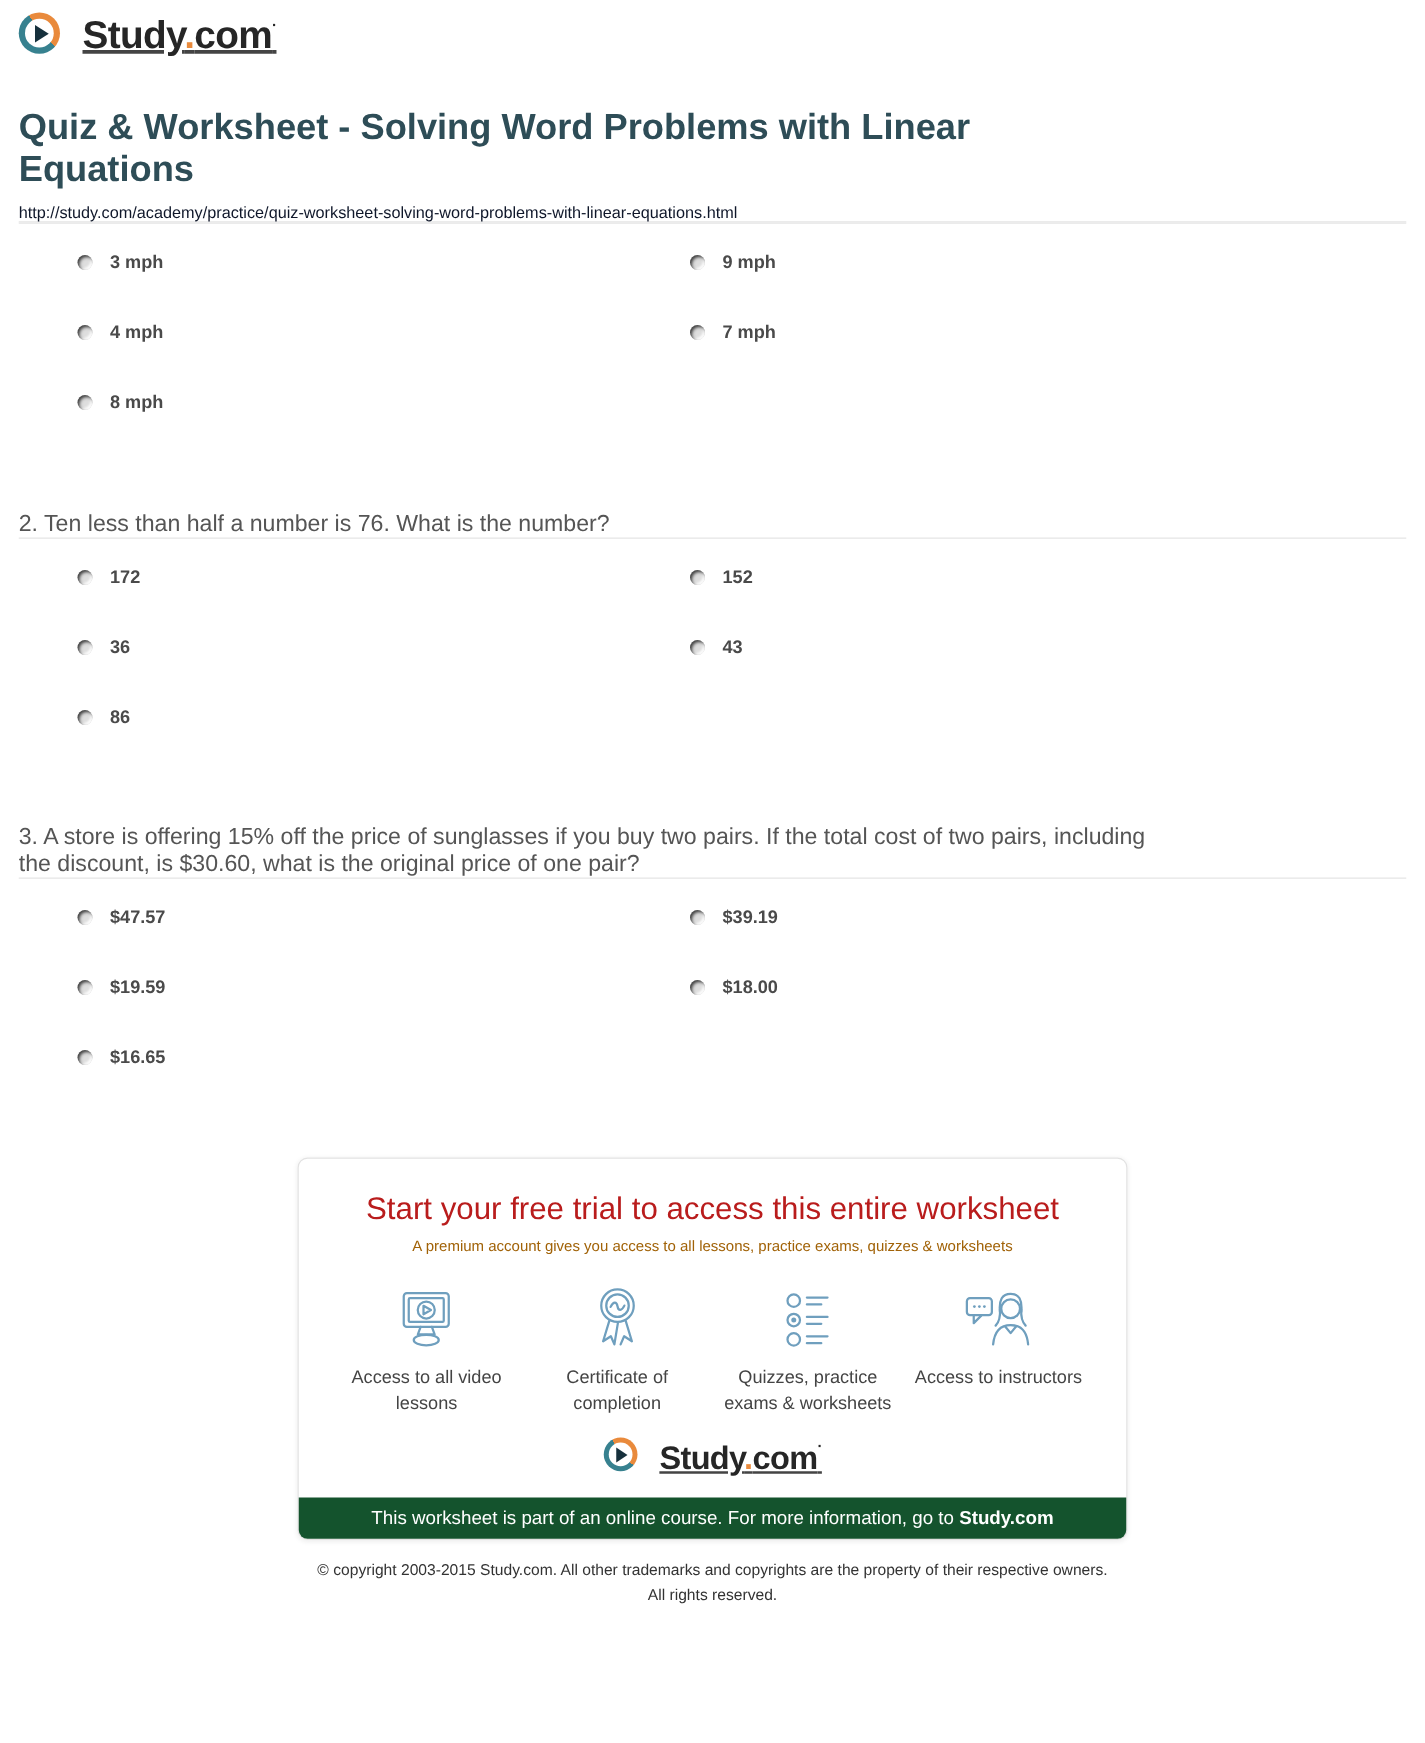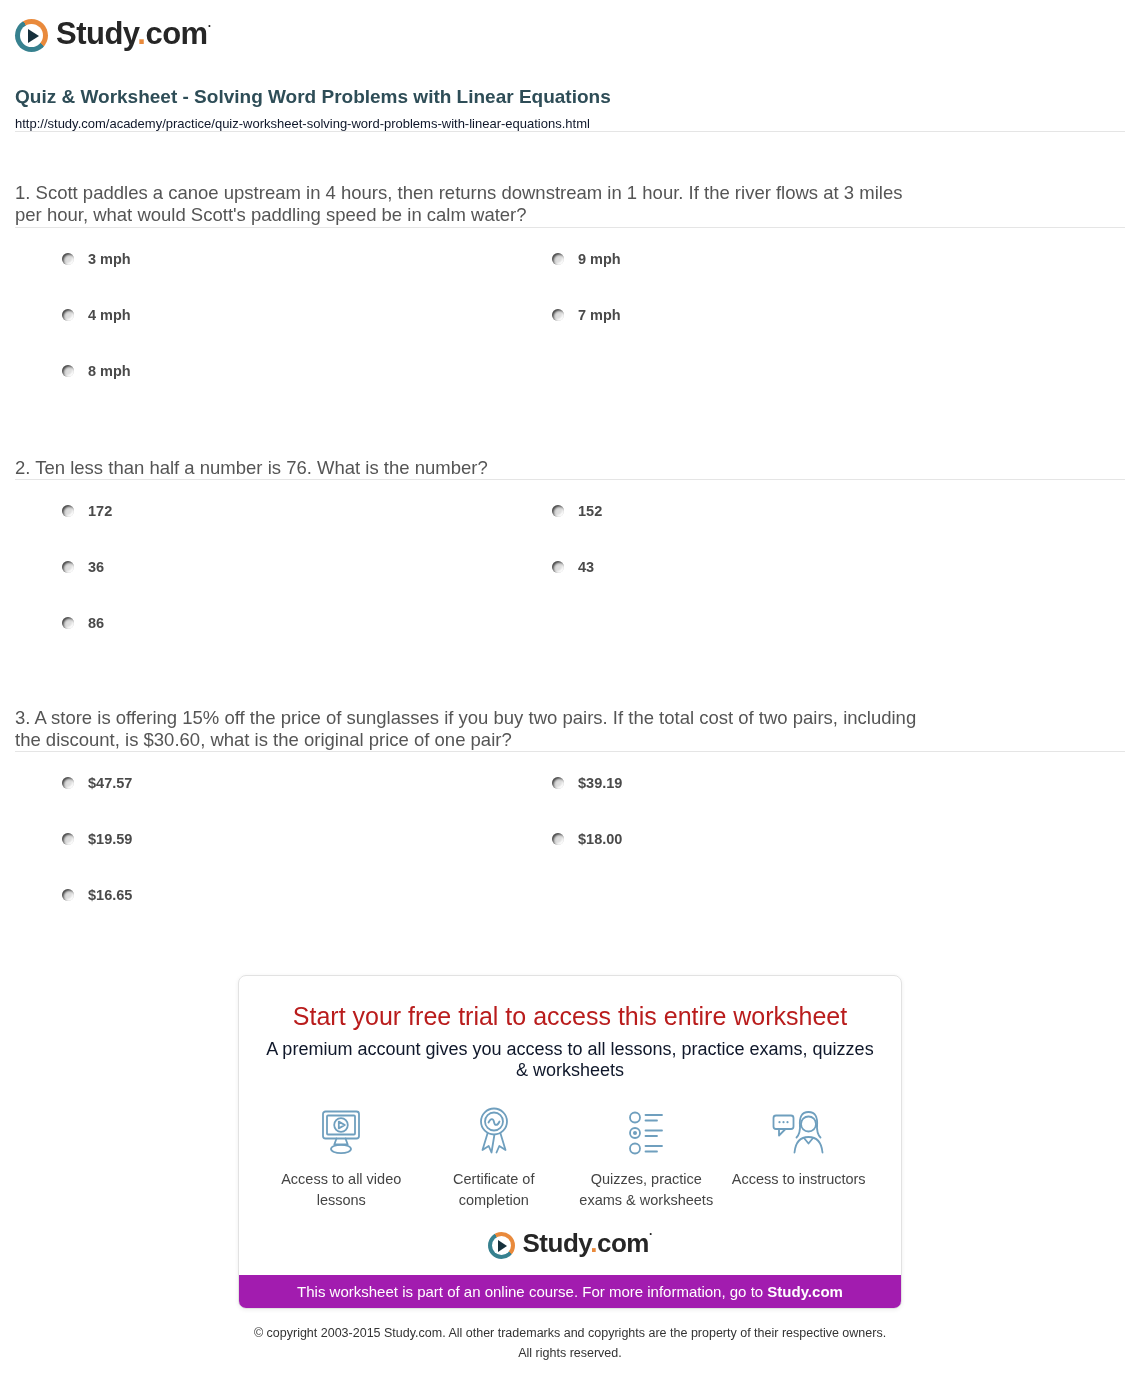--- a/index.html
+++ b/index.html
@@ -5,37 +5,37 @@
   * { box-sizing: border-box; }
   html, body { margin: 0; padding: 0; background: #fff; }
   body {
     width: 1140px;
     font-family: "Liberation Sans", sans-serif;
     color: #444;
   }
   .page { padding: 10px 15px 0 15px; }
 
   
-  .logo { display: flex; align-items: flex-end; gap: 8px; height: 42px; }
+  .logo { display: flex; align-items: flex-start; gap: 18px; height: 42px; text-decoration: underline; }
   .logo-icon { position: relative; width: 33px; height: 33px; border-radius: 50%;
     background: conic-gradient(from 330deg, #e98a3c 0deg 160deg, #37818f 160deg 360deg); }
   .logo-icon::before { content: ""; position: absolute; inset: 5px; background: #fff; border-radius: 50%; }
   .logo-tri { position: absolute; left: 13px; top: 9.5px; width: 0; height: 0; z-index: 1;
     border-left: 11px solid #16303c; border-top: 7px solid transparent; border-bottom: 7px solid transparent; }
   .logo-text { font-size: 31px; font-weight: 700; color: #262626; letter-spacing: -0.5px; }
   .logo-text .dot { color: #e98a3c; }
   .logo-tm { font-size: 12px; vertical-align: 14px; color: #262626; }
   .logo.small { height: auto; justify-content: center; }
   .logo.small .logo-icon { width: 27px; height: 27px; }
   .logo.small .logo-icon::before { inset: 4px; }
   .logo.small .logo-tri { left: 10.5px; top: 7.5px; border-left-width: 9px; border-top-width: 6px; border-bottom-width: 6px; }
   .logo.small .logo-text { font-size: 26px; }
 
   
-  h1.title { margin: 34px 0 0 0; font-size: 19px; line-height: 1.17; font-weight: 700;
+  h1.title { margin: 34px 0 0 0; font-size: 29px; line-height: 1.17; font-weight: 700;
     color: #2e4d57; max-width: 880px; }
   .url { margin-top: 8px; font-size: 13px; color: #0f172a; }
   hr.rule { border: none; border-top: 1px solid #e5e5e5; margin: 0; }
   .top-rule { margin-top: 10px; }
 
   
   .q-text { margin: 0; font-size: 18.5px; line-height: 1.2; color: #555; max-width: 905px; }
   .q1 { margin-top: 50px; }
   .q2 { margin-top: 38px; }
   .q3 { margin-top: 36px; }
@@ -45,27 +45,27 @@
   .col-left { width: 490px; }
   .opt { height: 56px; display: flex; align-items: flex-start; gap: 14px; }
   .radio { margin-top: 2px; width: 12px; height: 12px; border-radius: 50%; background: #dedede; flex: 0 0 auto;
     box-shadow: inset 1.5px 1.5px 2.5px rgba(35,35,35,0.85), inset -1.5px -1.5px 2px #ffffff; cursor: pointer; }
   .opt-label { font-size: 14.5px; font-weight: 700; color: #4a4a4a; line-height: 1.15; }
 
   
   .trial { width: 664px; margin: 32px auto 0 auto; border: 1px solid #e2e2e2; border-radius: 8px;
     box-shadow: 0 1px 4px rgba(0,0,0,0.07); }
   .trial-heading { margin: 26px 20px 0 20px; text-align: center; font-size: 25px; font-weight: 400; color: #b91c1c; }
-  .trial-sub { margin: 8px 20px 18px 20px; text-align: center; font-size: 18px; color: #0f172a; }
+  .trial-sub { margin: 8px 20px 18px 20px; text-align: center; font-size: 12px; color: #a16207; }
   .features { display: flex; justify-content: center; margin-top: 22px; padding: 0 26px; }
   .feature { flex: 1; text-align: center; padding: 0 6px; }
   .feature-icon { height: 56px; display: flex; align-items: flex-end; justify-content: center; }
   .feature-label { margin-top: 10px; font-size: 14.5px; color: #444; line-height: 1.45; }
   .box-logo-wrap { margin-top: 16px; display: flex; justify-content: center; }
-  .banner { margin-top: 16px; background: #a21caf; border-radius: 0 0 7px 7px; color: #fff;
+  .banner { margin-top: 16px; background: #14532d; border-radius: 0 0 7px 7px; color: #fff;
     text-align: center; font-size: 15px; padding: 8px 12px; }
   .banner b { font-weight: 700; cursor: pointer; }
 
   
   .footer { margin: 15px auto 0 auto; max-width: 760px; text-align: center; font-size: 12.5px;
     color: #333; line-height: 1.55; padding-bottom: 22px; }
 
   svg .stroke { fill: none; stroke: #6f9fbe; stroke-width: 1.8; stroke-linecap: round; stroke-linejoin: round; }
   svg .fillc { fill: #6f9fbe; stroke: none; }
 </style>
@@ -79,21 +79,20 @@
         <span class="logo-tri"></span>
       </span>
     <span class="logo-text"><span>Study</span><span class="dot">.</span><span>com</span><span class="logo-tm">·</span></span>
   </div>
 
   <h1 class="title">Quiz &amp; Worksheet - Solving Word Problems with Linear Equations</h1>
   <div class="url">http://study.com/academy/practice/quiz-worksheet-solving-word-problems-with-linear-equations.html</div>
   <hr class="rule top-rule">
 
   <section>
-    <p class="q-text q1">1. Scott paddles a canoe upstream in 4 hours, then returns downstream in 1 hour. If the river flows at 3 miles per hour, what would Scott's paddling speed be in calm water?</p>
     <hr class="rule q-rule">
     <div class="options">
       <div class="col col-left">
         <div class="opt">
           <span class="radio"></span>
           <span class="opt-label">3 mph</span>
         </div>
         <div class="opt">
           <span class="radio"></span>
           <span class="opt-label">4 mph</span>

